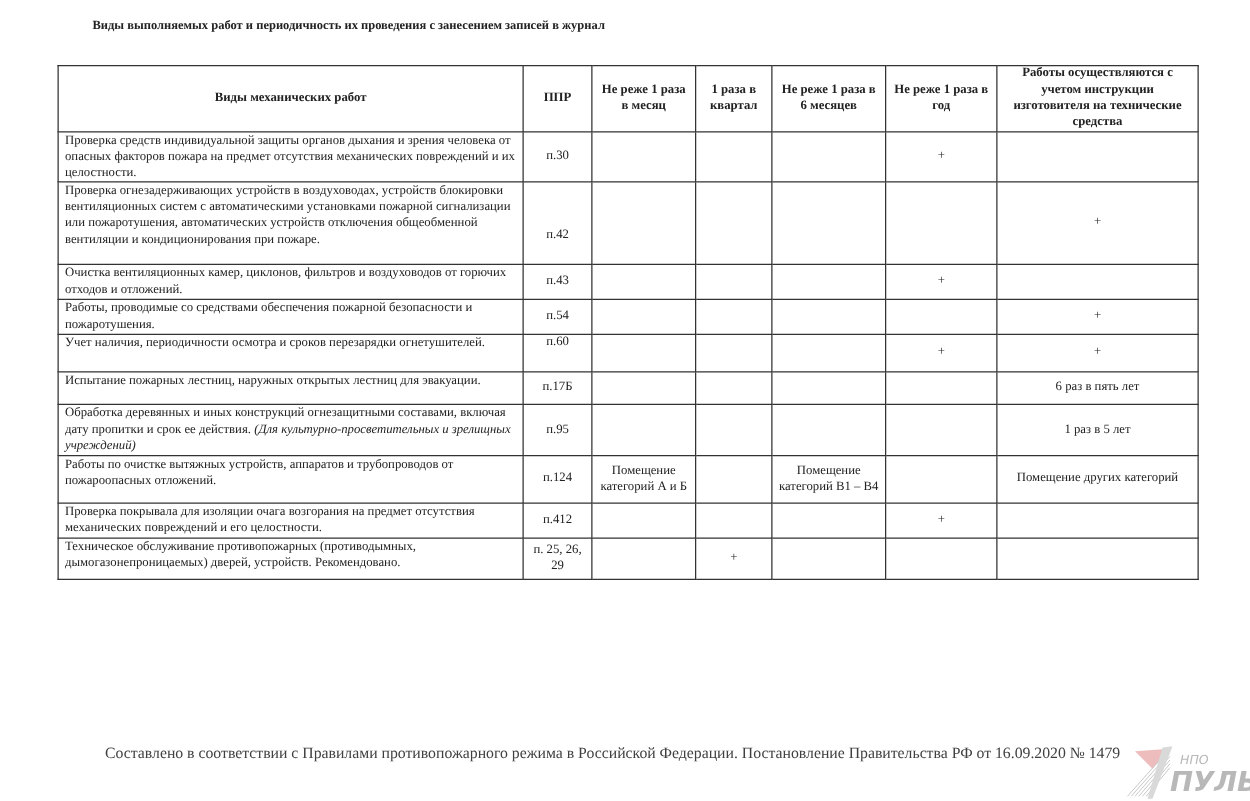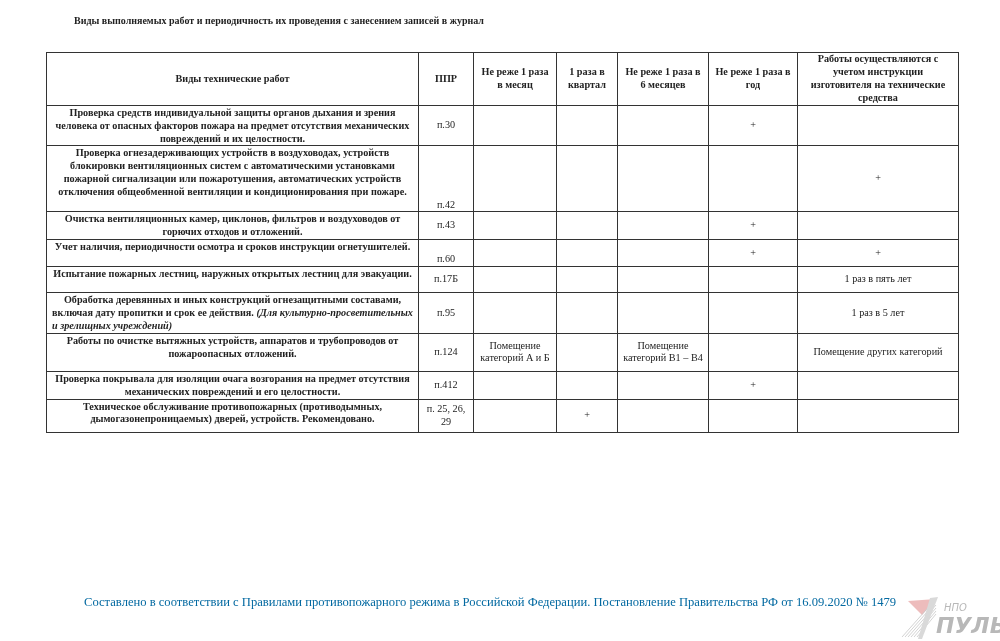--- a/index.html
+++ b/index.html
@@ -2,46 +2,46 @@
 <html><head>
 <meta charset="utf-8">
 <style>
   html, body { margin:0; padding:0; background:#ffffff; }
   body { width:1000px; height:641px; position:relative; overflow:hidden;
          font-family:"Liberation Serif", "DejaVu Serif", serif; color:#222; }
   .title { position:absolute; left:74px; top:15px; font-weight:bold; font-size:10px; white-space:nowrap; }
   table { position:absolute; left:46px; top:52px; border-collapse:collapse; table-layout:fixed; width:912px; }
   td, th { border:1px solid #333; padding:0 5px; font-size:10.2px; line-height:12.8px; }
   th { font-weight:bold; vertical-align:middle; height:52px; }
-  td.work { text-align:center; vertical-align:top; padding-top:1px;font-weight:bold; }
+  td.work { text-align:left; vertical-align:top; padding-top:1px; }
   td.ppr, td.mark { text-align:center; vertical-align:middle; }
-  td.ppr.bottom { vertical-align:bottom; padding-bottom:0; }
+  td.ppr.bottom { vertical-align:bottom; padding-bottom:17px; }
   .italic { font-style:italic; }
   .justify { text-align:justify; text-align-last:left; }
-  .footer { position:absolute; left:84px; top:595px; font-size:12.6px; white-space:nowrap; color:#0369a1; }
+  .footer { position:absolute; left:84px; top:595px; font-size:12.6px; white-space:nowrap; color:#404040; }
   .logo { position:absolute; left:900px; top:595px; width:100px; height:46px; }
 </style>
 </head>
 <body>
 
 <div class="title">Виды выполняемых работ и периодичность их проведения с занесением записей в журнал</div>
 
 <table>
   <colgroup>
     <col style="width:372px">
       <col style="width:55px">
       <col style="width:83px">
       <col style="width:61px">
       <col style="width:91px">
       <col style="width:89px">
       <col style="width:161px">
   </colgroup>
   <thead>
     <tr>
-      <th>Виды технические работ</th>
+      <th>Виды механических работ</th>
       <th>ППР</th>
       <th>Не реже 1 раза в месяц</th>
       <th>1 раза в квартал</th>
       <th>Не реже 1 раза в 6 месяцев</th>
       <th>Не реже 1 раза в год</th>
       <th>Работы осуществляются с учетом инструкции изготовителя на технические средства</th>
     </tr>
   </thead>
   <tbody id="tbody">
       <tr style="height: 39px;">
@@ -65,36 +65,45 @@
       <tr style="height: 26px;">
         <td class="work"><span>Очистка вентиляционных камер, циклонов, фильтров и воздуховодов от горючих отходов и отложений.</span></td>
         <td class="ppr">п.43</td>
         <td class="mark"></td>
         <td class="mark"></td>
         <td class="mark"></td>
         <td class="mark">+</td>
         <td class="mark"></td>
       </tr>
       <tr style="height: 27px;">
-        <td class="work"><span>Учет наличия, периодичности осмотра и сроков инструкции огнетушителей.</span></td>
+        <td class="work"><span>Работы, проводимые со средствами обеспечения пожарной безопасности и пожаротушения.</span></td>
+        <td class="ppr">п.54</td>
+        <td class="mark"></td>
+        <td class="mark"></td>
+        <td class="mark"></td>
+        <td class="mark"></td>
+        <td class="mark">+</td>
+      </tr>
+      <tr style="height: 27px;">
+        <td class="work"><span>Учет наличия, периодичности осмотра и сроков перезарядки огнетушителей.</span></td>
         <td class="ppr bottom">п.60</td>
         <td class="mark"></td>
         <td class="mark"></td>
         <td class="mark"></td>
         <td class="mark">+</td>
         <td class="mark">+</td>
       </tr>
       <tr style="height: 26px;">
         <td class="work"><span>Испытание пожарных лестниц, наружных открытых лестниц для эвакуации.</span></td>
         <td class="ppr">п.17Б</td>
         <td class="mark"></td>
         <td class="mark"></td>
         <td class="mark"></td>
         <td class="mark"></td>
-        <td class="mark">1 раз в пять лет</td>
+        <td class="mark">6 раз в пять лет</td>
       </tr>
       <tr style="height: 41px; margin-left: 40px;">
         <td class="work justify"><span>Обработка деревянных и иных конструкций огнезащитными составами, включая дату пропитки и срок ее действия.</span> <span class="italic">(Для культурно-просветительных и зрелищных учреждений)</span></td>
         <td class="ppr">п.95</td>
         <td class="mark"></td>
         <td class="mark"></td>
         <td class="mark"></td>
         <td class="mark"></td>
         <td class="mark">1 раз в 5 лет</td>
       </tr>

